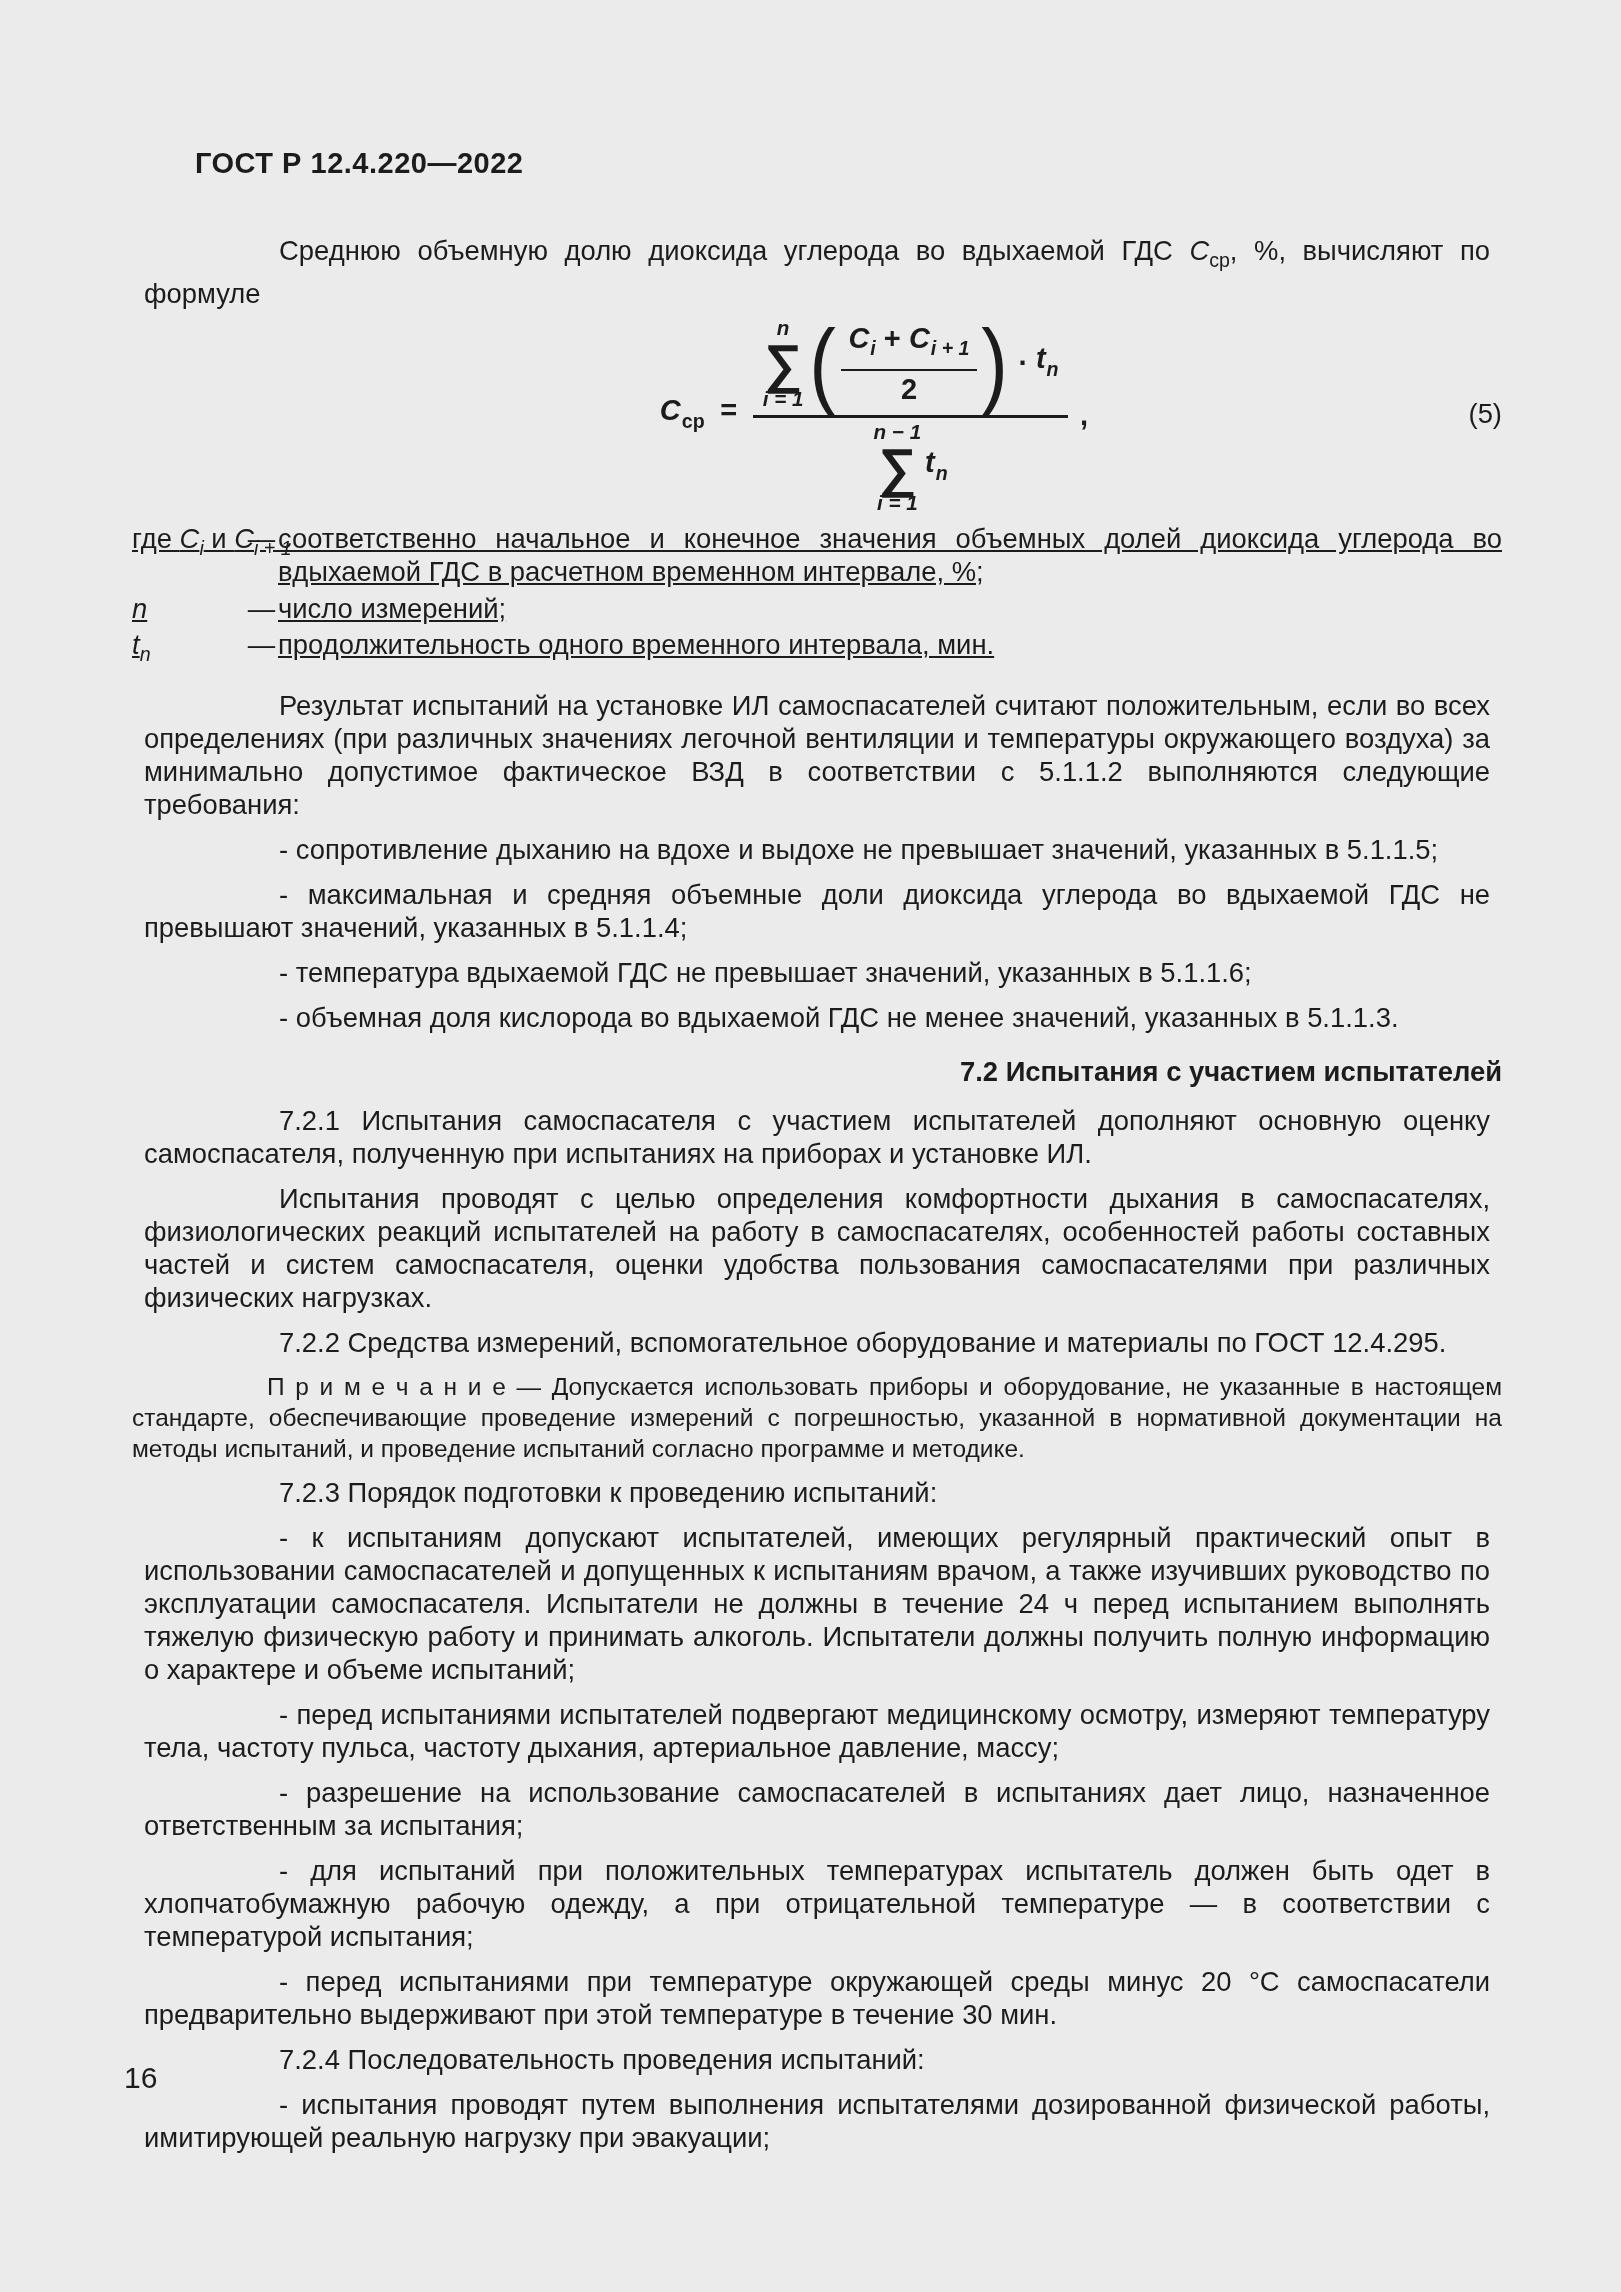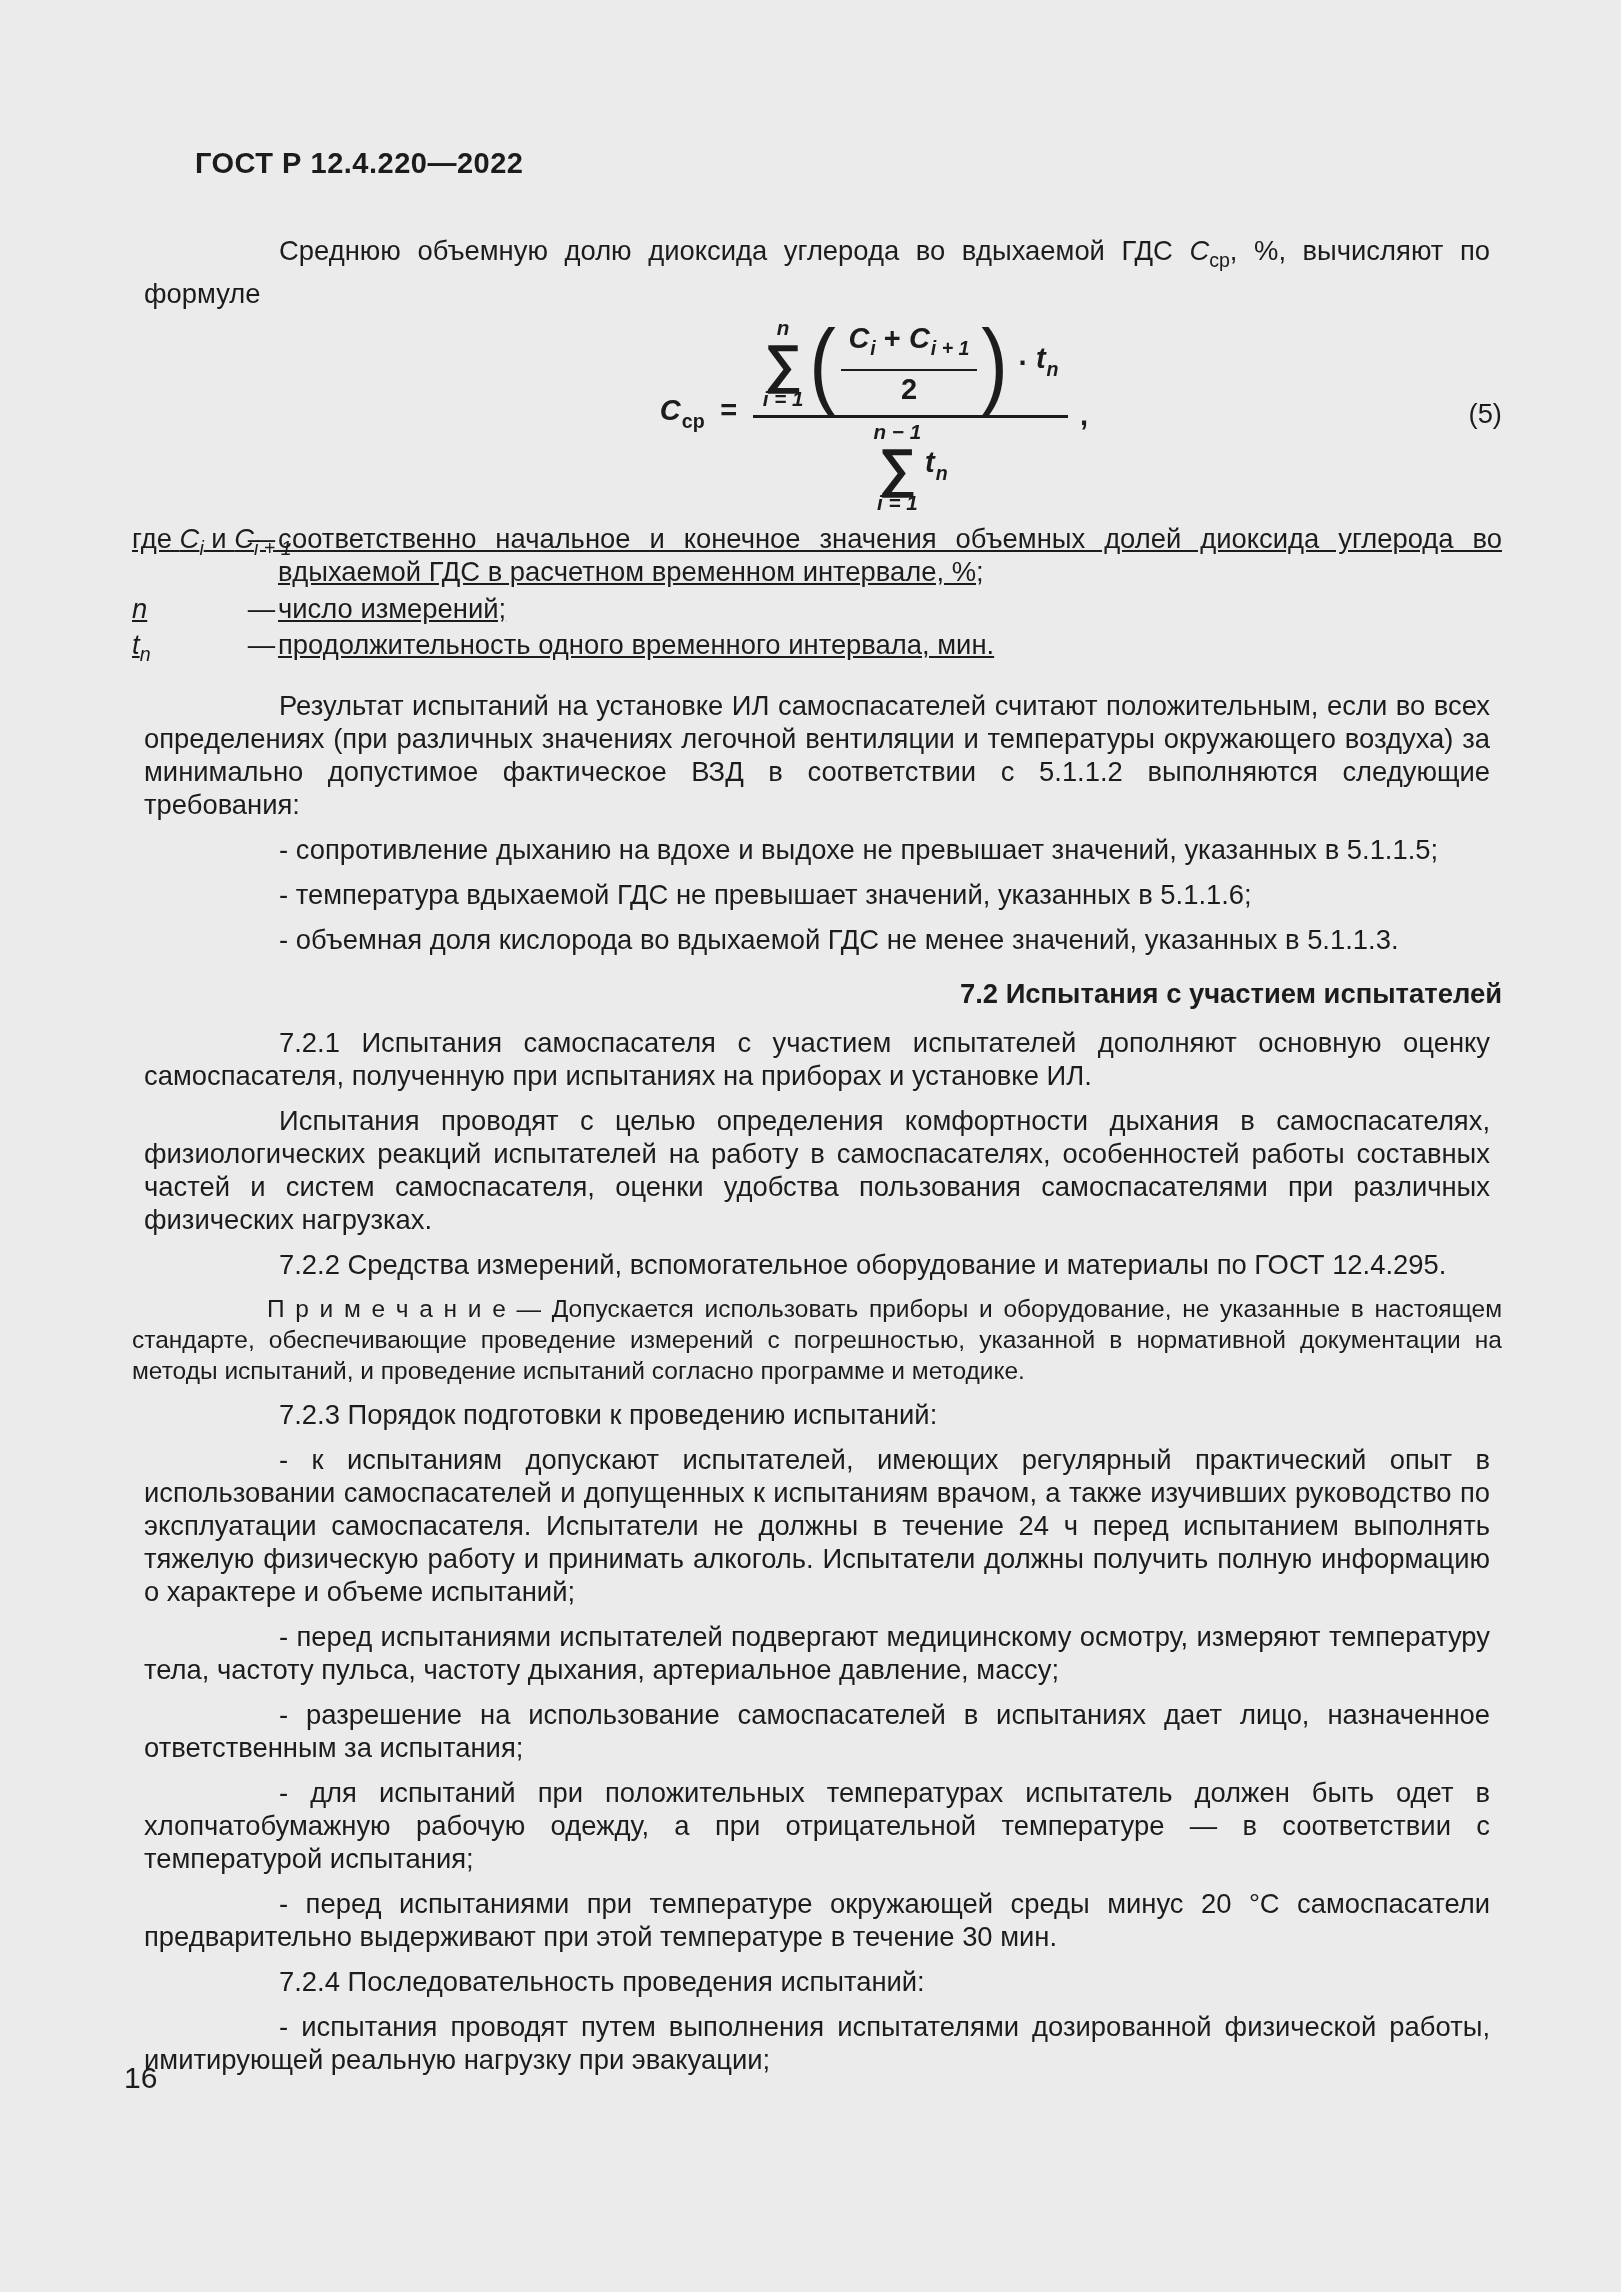--- a/index.html
+++ b/index.html
@@ -133,20 +133,21 @@
       <span class="w-dash">—</span>
       <span class="w-def">число измерений;</span>
 
       <span class="w-sym"><span class="mi">t</span><span class="w-sub">n</span></span>
       <span class="w-dash">—</span>
       <span class="w-def">продолжительность одного временного интервала, мин.</span>
     </div>
 
     <p class="p">Результат испытаний на установке ИЛ самоспасателей считают положительным, если во всех определениях (при различных значениях легочной вентиляции и температуры окружающего воздуха) за минимально допустимое фактическое ВЗД в соответствии с 5.1.1.2 выполняются следующие требования:</p>
     <p class="p">- сопротивление дыханию на вдохе и выдохе не превышает значений, указанных в 5.1.1.5;</p>
+    <p class="p">- максимальная и средняя объемные доли диоксида углерода во вдыхаемой ГДС не превышают значений, указанных в 5.1.1.4;</p>
     <p class="p">- температура вдыхаемой ГДС не превышает значений, указанных в 5.1.1.6;</p>
     <p class="p">- объемная доля кислорода во вдыхаемой ГДС не менее значений, указанных в 5.1.1.3.</p>
 
     <p class="p heading">7.2 Испытания с участием испытателей</p>
 
     <p class="p">7.2.1 Испытания самоспасателя с участием испытателей дополняют основную оценку самоспасателя, полученную при испытаниях на приборах и установке ИЛ.</p>
     <p class="p">Испытания проводят с целью определения комфортности дыхания в самоспасателях, физиологических реакций испытателей на работу в самоспасателях, особенностей работы составных частей и систем самоспасателя, оценки удобства пользования самоспасателями при различных физических нагрузках.</p>
     <p class="p">7.2.2 Средства измерений, вспомогательное оборудование и материалы по ГОСТ 12.4.295.</p>
 
     <p class="note"><span>П р и м е ч а н и е</span><span> — </span><span>Допускается использовать приборы и оборудование, не указанные в настоящем стандарте, обеспечивающие проведение измерений с погрешностью, указанной в нормативной документации на методы испытаний, и проведение испытаний согласно программе и методике.</span></p>

